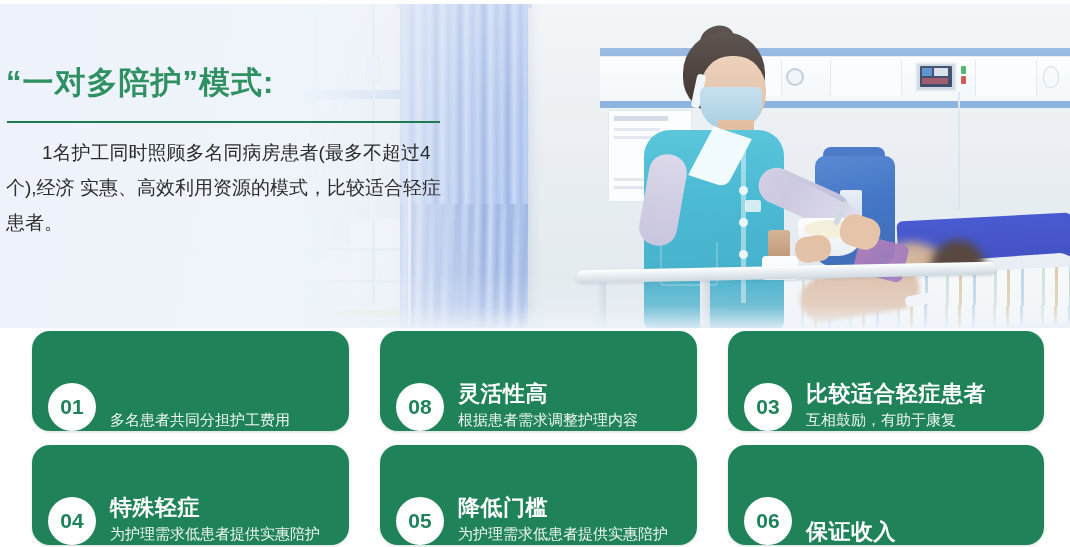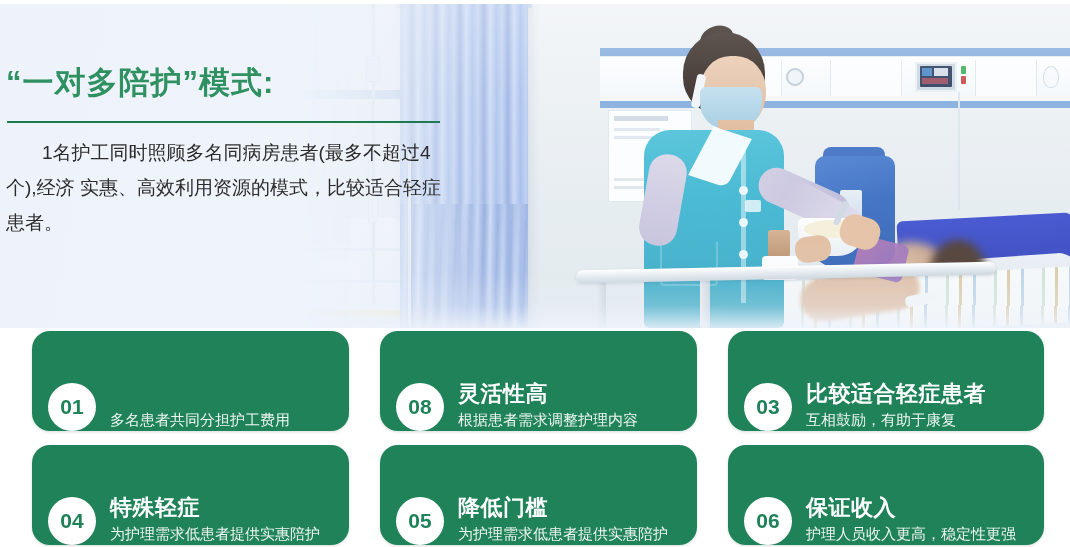--- a/index.html
+++ b/index.html
@@ -697,18 +697,17 @@
       <div class="card-text">
         <div class="card-title">降低门槛</div>
         <div class="card-sub">为护理需求低患者提供实惠陪护</div>
       </div>
     </div>
 
     <div class="card">
       <div class="badge">06</div>
       <div class="card-text">
         <div class="card-title">保证收入</div>
-        <div class="card-sub">护理人员收入更高，稳定性更强</div>
       </div>
     </div>
 
   </div>
 </div>
 
 </body></html>

